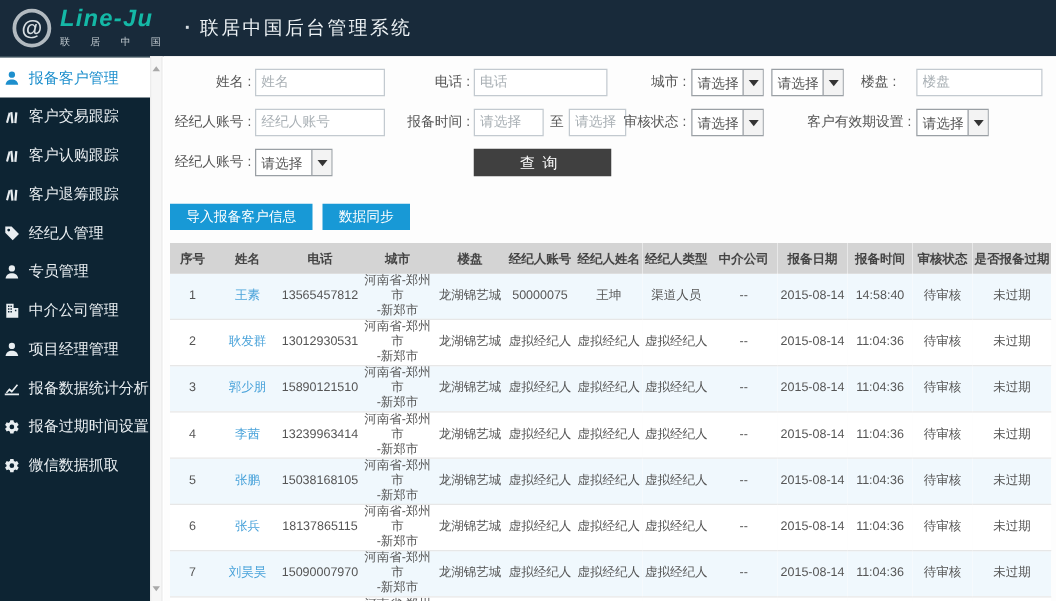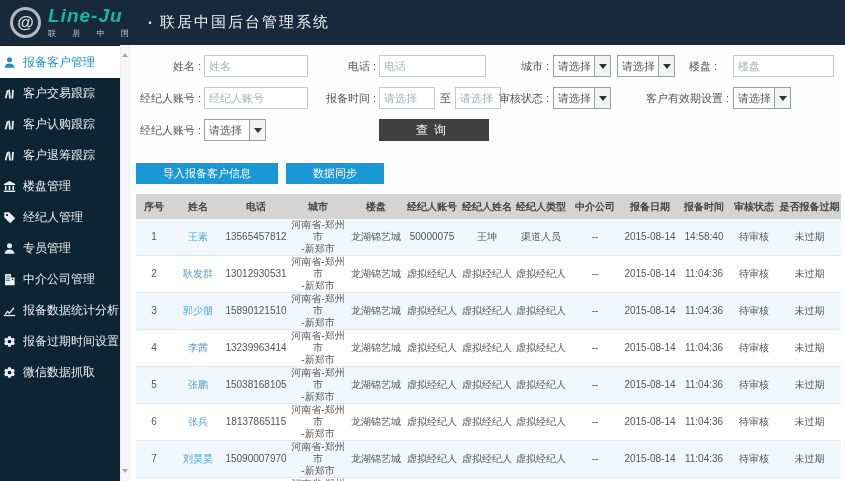--- a/index.html
+++ b/index.html
@@ -77,21 +77,21 @@
   #lbl-rexp   { top:42px; right:116px; } #sel-rexp  { top:42px; left:602px; width:58px; }
   #lbl-cexp   { top:74px; right:644px; } #sel-cexp  { top:74px; left:73px;  width:62px; }
   #btn-search {
     position:absolute; top:74px; left:248px; width:110px; height:22px;
     background:#404040; color:#fff; border:none; font-size:12px; letter-spacing:6px;
     cursor:pointer; font-family:"Liberation Sans","DejaVu Sans",sans-serif;
   }
   
   .action-bar { position:absolute; top:118px; left:5px; display:flex; gap:8px; }
   .action-btn {
-    background:#1899d6; color:#fff; border:none; height:21px; padding:0 27px;
+    background:#1899d6; color:#fff; border:none; height:21px; padding:0 13px;
     font-size:11px; cursor:pointer; font-family:"Liberation Sans","DejaVu Sans",sans-serif;
   }
   
   .data-table {
     position:absolute; top:149px; left:5px; width:705px;
     border-collapse:collapse; table-layout:fixed;
   }
   .data-table th {
     background:#d4d4d4; color:#444; font-size:10px; font-weight:bold;
     height:25px; text-align:center; white-space:nowrap; overflow:hidden;
@@ -154,30 +154,20 @@
           <path d="M2.2 13.6l2.6-9.8 2 .5-2.6 9.8z"></path>
           <rect x="6.9" y="3.2" width="2.2" height="11" transform="rotate(-6 8 8.7)"></rect>
           <rect x="10.8" y="3.6" width="2.2" height="10.6" transform="rotate(5 11.9 8.9)"></rect>
         </svg>
       </span>
       <span class="side-label">客户退筹跟踪</span>
     </div>
     <div class="side-item">
       <span class="side-icon">
         <svg viewBox="0 0 16 16" fill="currentColor">
-          <path d="M8 1.2L15 5v1.2H1V5z"></path>
-          <path d="M2.4 7h2v5.2h-2zM7 7h2v5.2H7zM11.6 7h2v5.2h-2z"></path>
-          <path d="M1 13h14v1.8H1z"></path>
-        </svg>
-      </span>
-      <span class="side-label">楼盘管理</span>
-    </div>
-    <div class="side-item">
-      <span class="side-icon">
-        <svg viewBox="0 0 16 16" fill="currentColor">
           <path fill-rule="evenodd" d="M1.5 1.5h6.2L15 8.8l-6.2 6.2-7.3-7.3zM4.9 3.6a1.4 1.4 0 1 0 .001 2.8 1.4 1.4 0 0 0 0-2.8z"></path>
         </svg>
       </span>
       <span class="side-label">经纪人管理</span>
     </div>
     <div class="side-item">
       <span class="side-icon">
         <svg viewBox="0 0 16 16" fill="currentColor">
           <circle cx="8" cy="4.6" r="3.1"></circle>
           <path d="M1.8 14.5c.4-3.4 3-5.2 6.2-5.2s5.8 1.8 6.2 5.2z"></path>
@@ -185,20 +175,29 @@
       </span>
       <span class="side-label">专员管理</span>
     </div>
     <div class="side-item">
       <span class="side-icon">
         <svg viewBox="0 0 16 16" fill="currentColor">
           <path fill-rule="evenodd" d="M2.5 1.3h7.2V15H2.5zM4.2 3h1.4v1.4H4.2zM6.6 3H8v1.4H6.6zM4.2 5.7h1.4v1.4H4.2zM6.6 5.7H8v1.4H6.6zM4.2 8.4h1.4v1.4H4.2zM6.6 8.4H8v1.4H6.6zM9.7 5.4h4.6V15H9.7zm1.3 1.7h1.4v1.4H11z"></path>
         </svg>
       </span>
       <span class="side-label">中介公司管理</span>
+    </div>
+    <div class="side-item">
+      <span class="side-icon">
+        <svg viewBox="0 0 16 16" fill="currentColor">
+          <circle cx="8" cy="4.6" r="3.1"></circle>
+          <path d="M1.8 14.5c.4-3.4 3-5.2 6.2-5.2s5.8 1.8 6.2 5.2z"></path>
+        </svg>
+      </span>
+      <span class="side-label">项目经理管理</span>
     </div>
     <div class="side-item">
       <span class="side-icon">
         <svg viewBox="0 0 16 16" fill="currentColor">
           <path d="M1 13.4h14v1.6H1z"></path>
           <path d="M2 12.2l3.5-4.1 2.5 2 4.9-6 1.2 1-6.1 7.4-2.5-2-2.2 2.6z"></path>
         </svg>
       </span>
       <span class="side-label">报备数据统计分析</span>
     </div>

